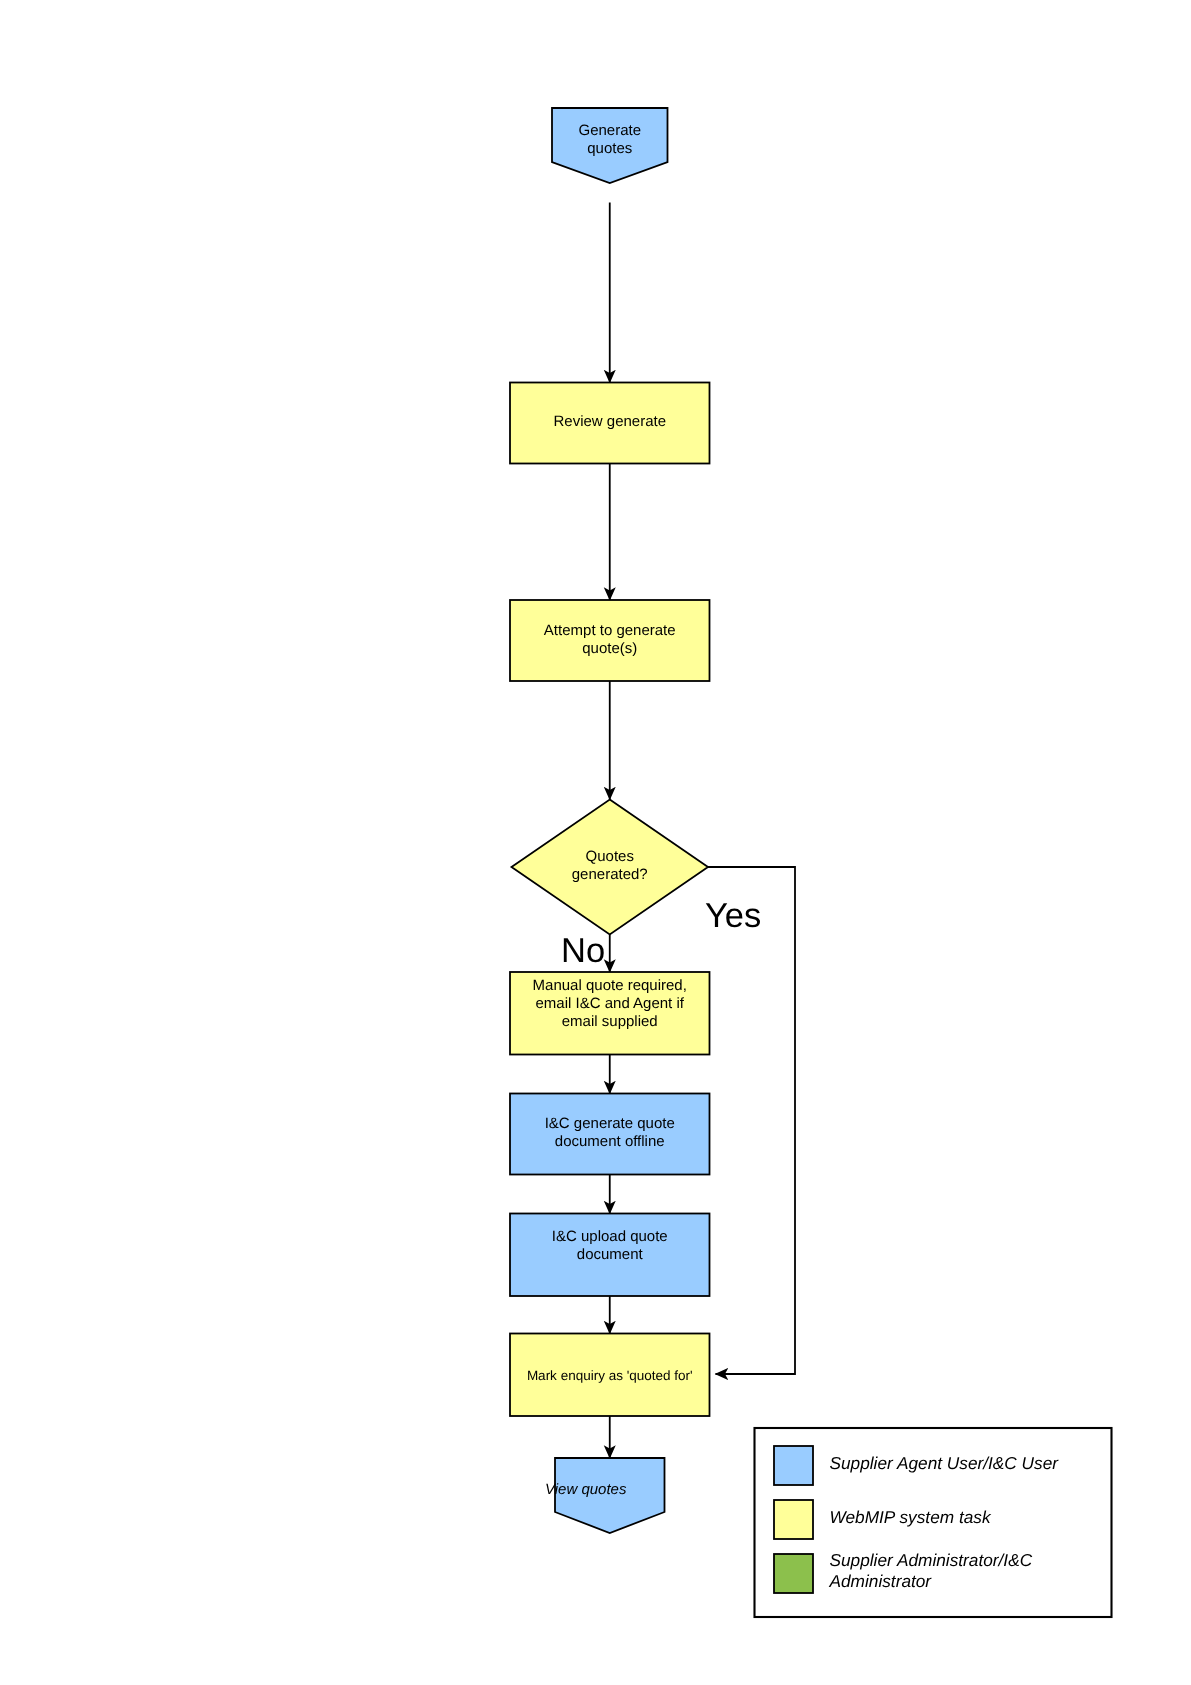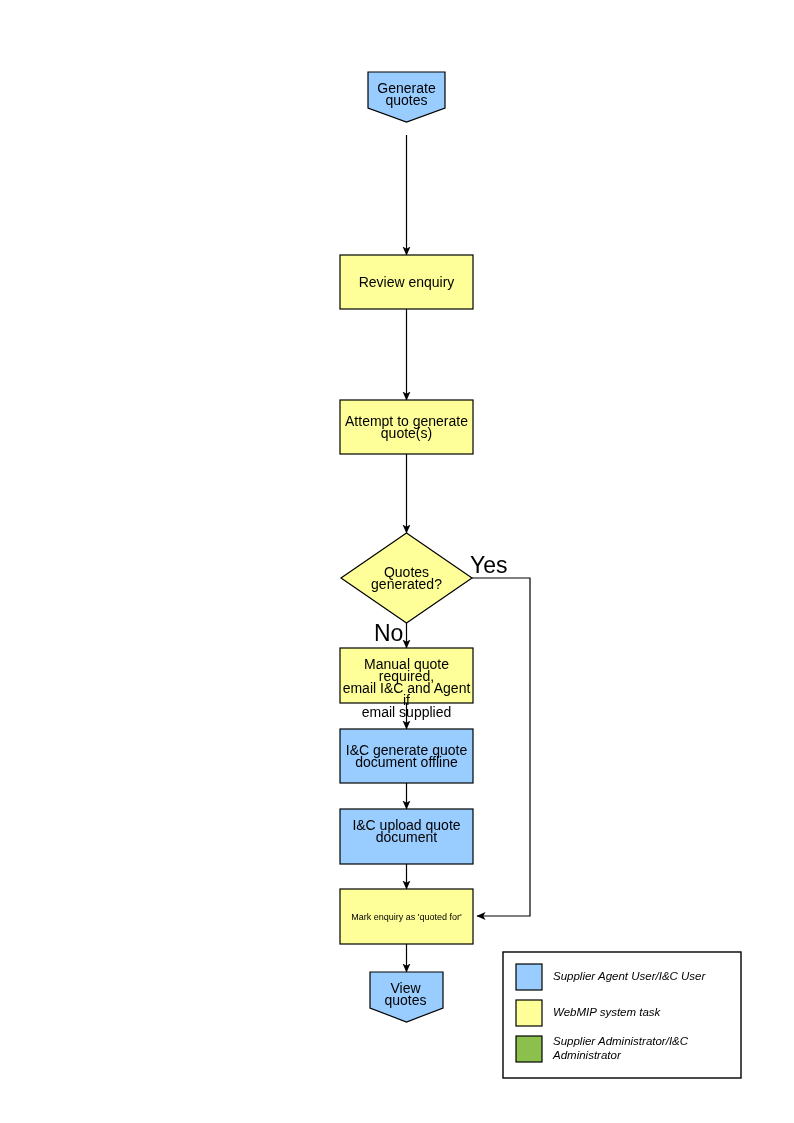--- a/index.html
+++ b/index.html
@@ -20,21 +20,21 @@
     position: absolute;
     left: 0;
     top: 0;
     width: 794px;
     height: 1123px;
   }
   .node-label {
     position: absolute;
     text-align: center;
     font-family: "Liberation Sans", sans-serif;
-    font-size: 14px;
+    font-size: 10px;
     line-height: 12px;
     color: #000000;
     pointer-events: none;
     white-space: pre-line;
     display: flex;
     align-items: center;
     justify-content: center;
   }
   .branch-label {
     position: absolute;
@@ -129,43 +129,43 @@
     <rect x="516" y="1000" width="26" height="26" fill="#FFFF99" stroke="#000000" stroke-width="1.2"></rect>
   </g>
   <g>
     <rect x="516" y="1036" width="26" height="26" fill="#8CC04C" stroke="#000000" stroke-width="1.2"></rect>
   </g>
 </svg>
 
 <div class="node-label" style="left:368px; top:72px; width:77px; height:44px;">Generate
 quotes</div>
 
-<div class="node-label" style="left:340px; top:255px; width:133px; height:54px;">Review enquiry</div>
+<div class="node-label" style="left:340px; top:255px; width:133px; height:54px;">Review generate</div>
 
 <div class="node-label" style="left:340px; top:400px; width:133px; height:54px;">Attempt to generate
 quote(s)</div>
 
 <div class="node-label" style="left:341px; top:553px; width:131px; height:50px;">Quotes
 generated?</div>
 
-<div class="node-label" style="left:340px; top:648px; width:133px; height:44px;margin-top:18px;">Manual quote required,
+<div class="node-label" style="left:340px; top:648px; width:133px; height:44px;">Manual quote required,
 email I&amp;C and Agent if
 email supplied</div>
 
 <div class="node-label" style="left:340px; top:729px; width:133px; height:54px;">I&amp;C generate quote
 document offline</div>
 
 <div class="node-label" style="left:340px; top:809px; width:133px; height:44px;">I&amp;C upload quote
 document</div>
 
 <div class="node-label" style="left:338px; top:889px; width:137px; height:55px; font-size:9px;text-align:right;">Mark enquiry as 'quoted for'</div>
 
-<div class="node-label" style="left:374px; top:972px; width:63px; height:44px;">View quotes</div>
+<div class="node-label" style="left:359px; top:972px; width:63px; height:44px;font-style:italic;">View quotes</div>
 
-<div class="branch-label" style="left:470px; top:554px;">Yes</div>
+<div class="branch-label" style="left:470px; top:599px;">Yes</div>
 
 <div class="branch-label" style="left:374px; top:622px;">No</div>
 
 <div class="legend-text" style="left:553px; top:969px; width:185px;">Supplier Agent User/I&amp;C User</div>
 
 <div class="legend-text" style="left:553px; top:1005px; width:185px;">WebMIP system task</div>
 
 <div class="legend-text" style="left:553px; top:1034px; width:185px;">Supplier Administrator/I&amp;C
 Administrator</div>
 

